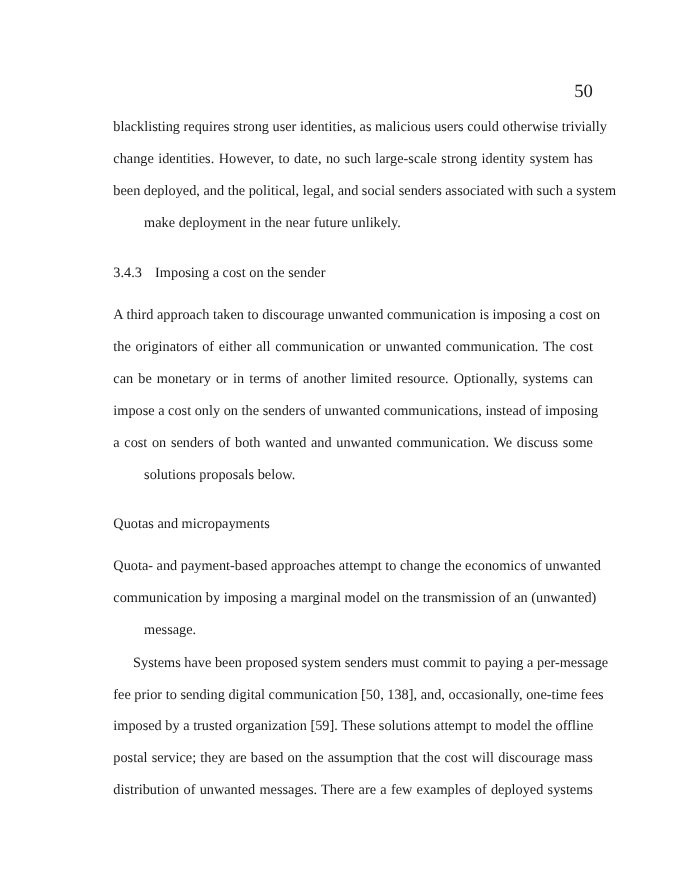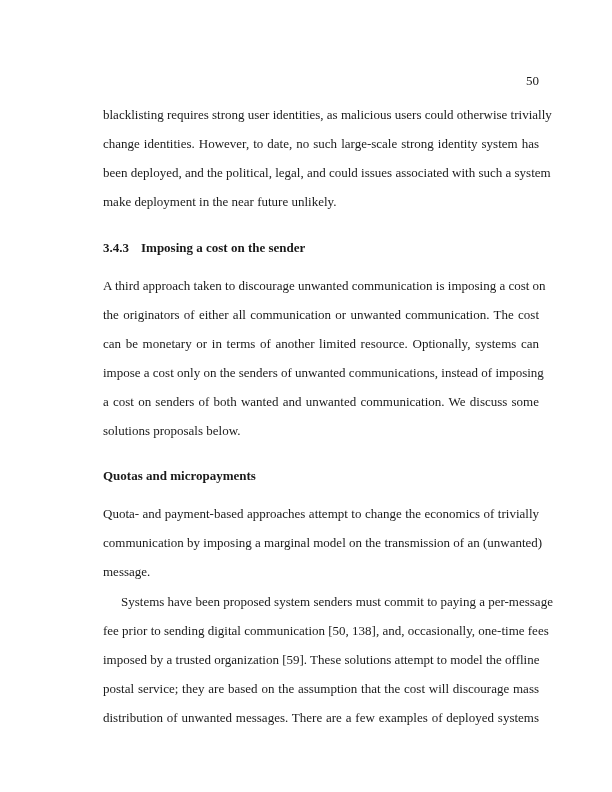--- a/index.html
+++ b/index.html
@@ -1,56 +1,56 @@
 <!DOCTYPE html>
 <html><head>
   <meta charset="utf-8">
   <style>
     html, body { margin: 0; padding: 0; background: #ffffff; }
     body { width: 612px; height: 792px; position: relative; overflow: hidden;
            font-family: "Liberation Serif", "DejaVu Serif", serif; color: #1a1a1a; }
-    .page-number { position: absolute; right: 73px; top: 73px; font-size: 13px; }
+    .page-number { position: absolute; right: 73px; top: 73px; font-size: 17px; }
     .line { position: absolute; left: 103px; width: 436px; font-size: 13px;
             line-height: 16px; white-space: nowrap; text-align: justify;
             text-align-last: justify; }
-    .line.last { text-align-last: left; }
+    .line.last { text-align-last: left; margin-left: 28px; }
     .line.indent { left: 121px; width: 418px; }
-    .heading { position: absolute; left: 103px; font-weight: bold; font-size: 13px;
+    .heading { position: absolute; left: 103px; font-weight: normal; font-size: 13px;
                white-space: nowrap; }
     .heading .num { display: inline-block; width: 38px; }
   </style>
 </head>
 <body>
 
 <div class="page-number">50</div>
 
 <div>
   <div class="line" style="top:107px">blacklisting requires strong user identities, as malicious users could otherwise trivially</div>
   <div class="line" style="top:136px">change identities. However, to date, no such large-scale strong identity system has</div>
-  <div class="line" style="top:165px">been deployed, and the political, legal, and could issues associated with such a system</div>
+  <div class="line" style="top:165px">been deployed, and the political, legal, and social senders associated with such a system</div>
   <div class="line last" style="top:194px">make deployment in the near future unlikely.</div>
 </div>
 
 <div class="heading" style="top:240px">
   <span class="num">3.4.3</span><span>Imposing a cost on the sender</span>
 </div>
 
 <div>
   <div class="line" style="top:278px">A third approach taken to discourage unwanted communication is imposing a cost on</div>
   <div class="line" style="top:307px">the originators of either all communication or unwanted communication. The cost</div>
   <div class="line" style="top:336px">can be monetary or in terms of another limited resource. Optionally, systems can</div>
   <div class="line" style="top:365px">impose a cost only on the senders of unwanted communications, instead of imposing</div>
   <div class="line" style="top:394px">a cost on senders of both wanted and unwanted communication. We discuss some</div>
   <div class="line last" style="top:423px">solutions proposals below.</div>
 </div>
 
 <div class="heading" style="top:468px">Quotas and micropayments</div>
 
 <div>
-  <div class="line" style="top:506px">Quota- and payment-based approaches attempt to change the economics of trivially</div>
+  <div class="line" style="top:506px">Quota- and payment-based approaches attempt to change the economics of unwanted</div>
   <div class="line" style="top:535px">communication by imposing a marginal model on the transmission of an (unwanted)</div>
   <div class="line last" style="top:564px">message.</div>
 </div>
 
 <div>
   <div class="line indent" style="top:594px">Systems have been proposed system senders must commit to paying a per-message</div>
   <div class="line" style="top:623px">fee prior to sending digital communication [50, 138], and, occasionally, one-time fees</div>
   <div class="line" style="top:652px">imposed by a trusted organization [59]. These solutions attempt to model the offline</div>
   <div class="line" style="top:681px">postal service; they are based on the assumption that the cost will discourage mass</div>
   <div class="line" style="top:710px">distribution of unwanted messages. There are a few examples of deployed systems</div>

